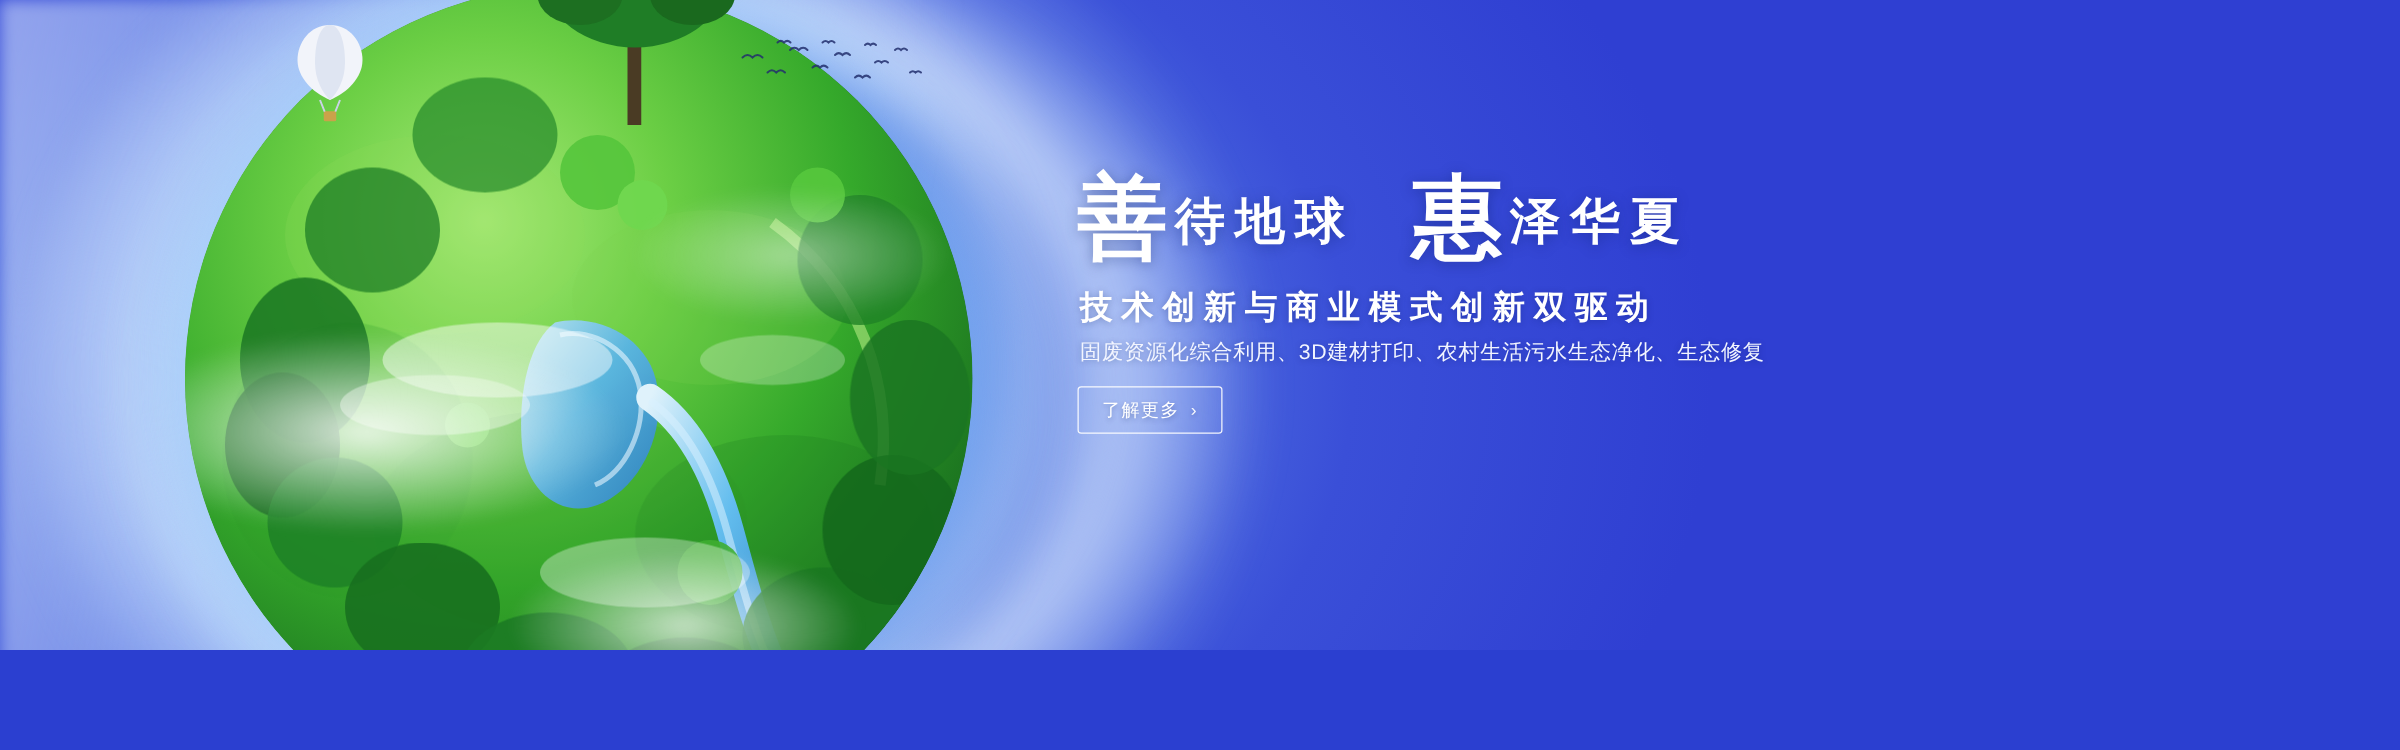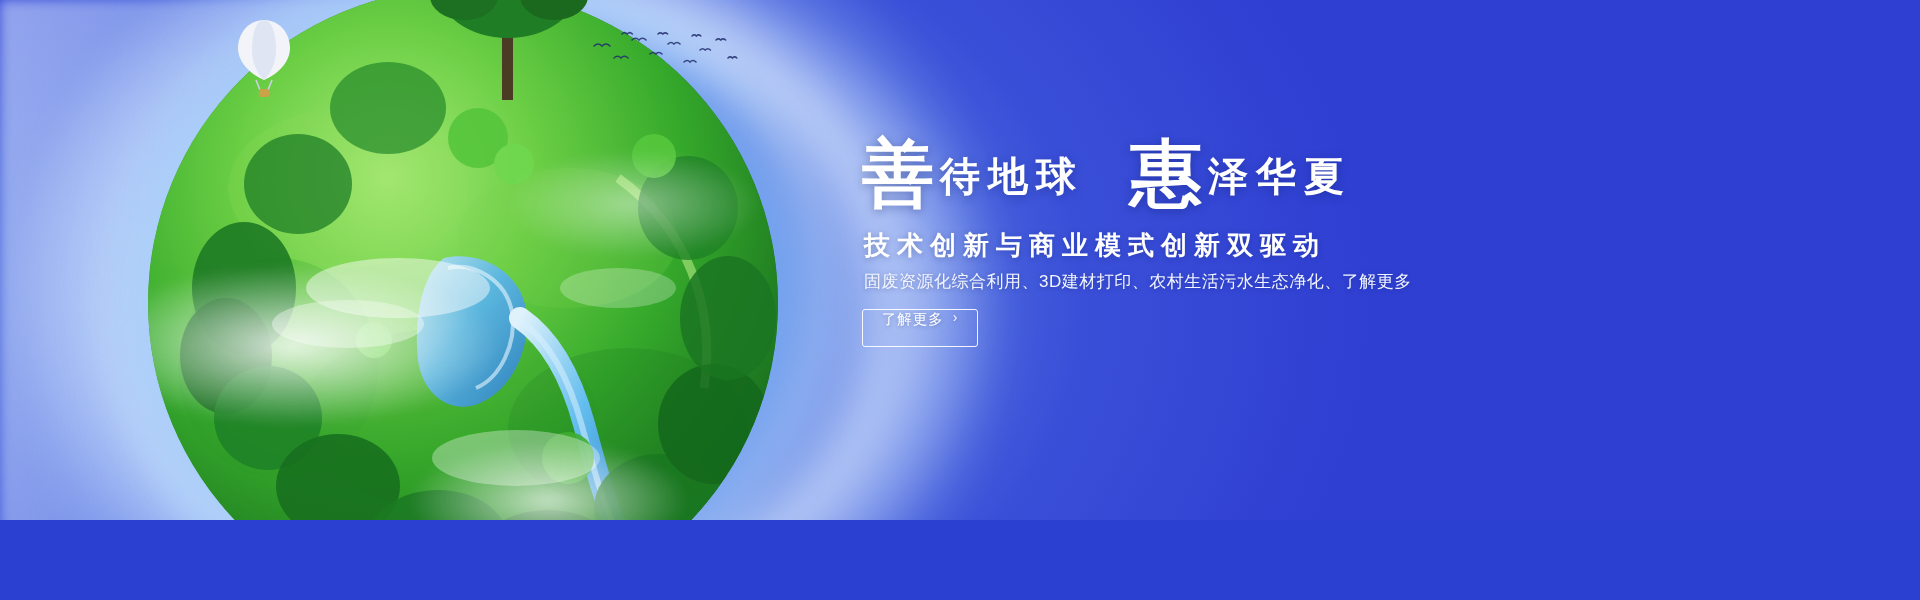--- a/index.html
+++ b/index.html
@@ -107,21 +107,21 @@
   }
   .desc {
     position:absolute; left:2px; top:270px;
     font-size:17px; font-weight:400; letter-spacing:0.5px;
     color:#f2f5ff; white-space:nowrap;
     text-shadow:0 1px 5px rgba(10,25,90,0.30);
   }
 
   .cta {
     position:absolute; left:0px; top:309px;
-    display:inline-flex; align-items:flex-start; justify-content:center;
+    display:inline-flex; align-items:center; justify-content:center;
     gap:9px;
     width:116px; height:38px;
     border:1px solid rgba(255,255,255,0.92);
     border-radius:3px;
     background:transparent;
     color:#fff; font-size:14.5px; letter-spacing:1px;
     cursor:pointer;
     text-shadow:0 1px 4px rgba(10,25,90,0.3);
   }
   .cta .chev { font-size:14px; line-height:1; opacity:0.95; }
@@ -252,21 +252,21 @@
   </div>
 
   <div class="content">
 
     <div class="headline">
       <span class="big">善</span><span class="small">待地球</span><span class="gap"></span><span class="big">惠</span><span class="small">泽华夏</span>
     </div>
 
     <div class="subtitle">技术创新与商业模式创新双驱动</div>
 
-    <div class="desc">固废资源化综合利用、3D建材打印、农村生活污水生态净化、了解更多</div>
+    <div class="desc">固废资源化综合利用、3D建材打印、农村生活污水生态净化、生态修复</div>
 
     <button class="cta">
       <span>了解更多</span>
       <span class="chev">›</span>
     </button>
 
   </div>
 </div>
 
 </body></html>

